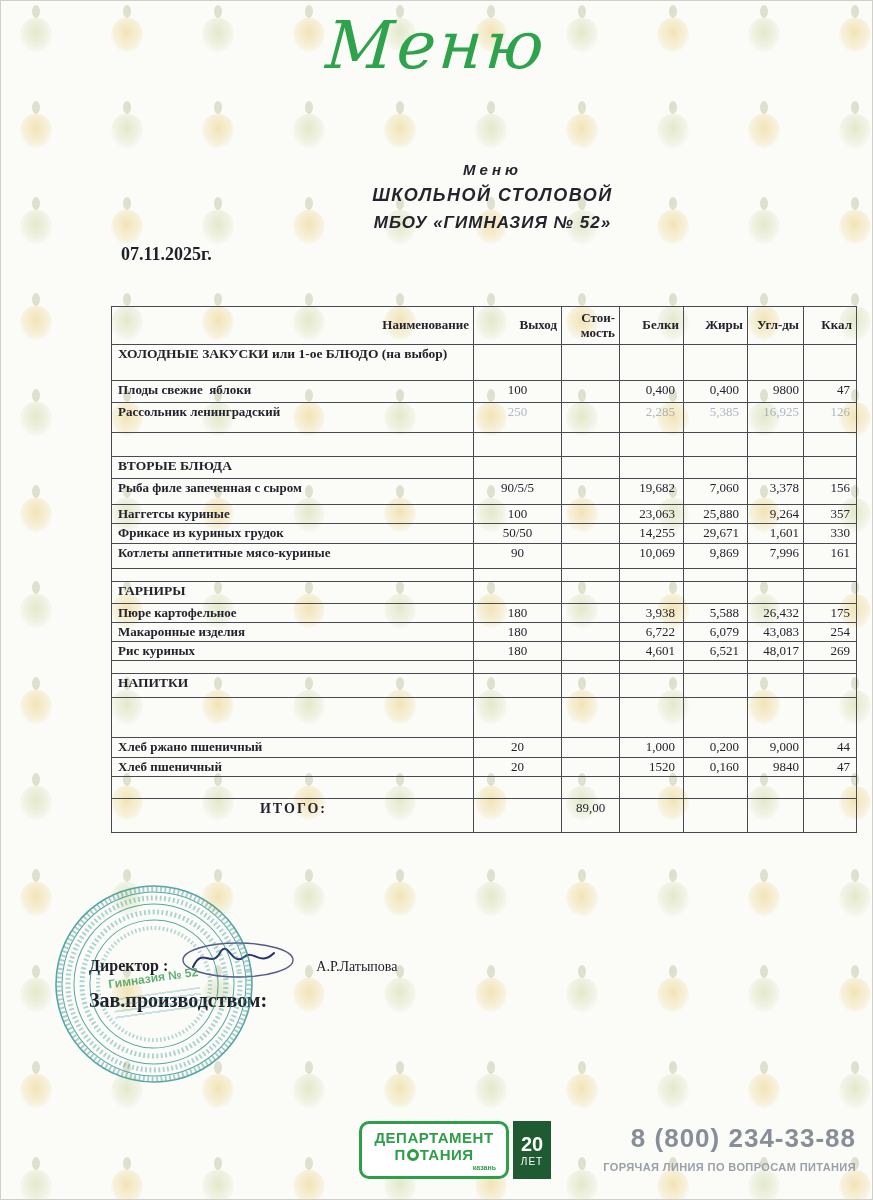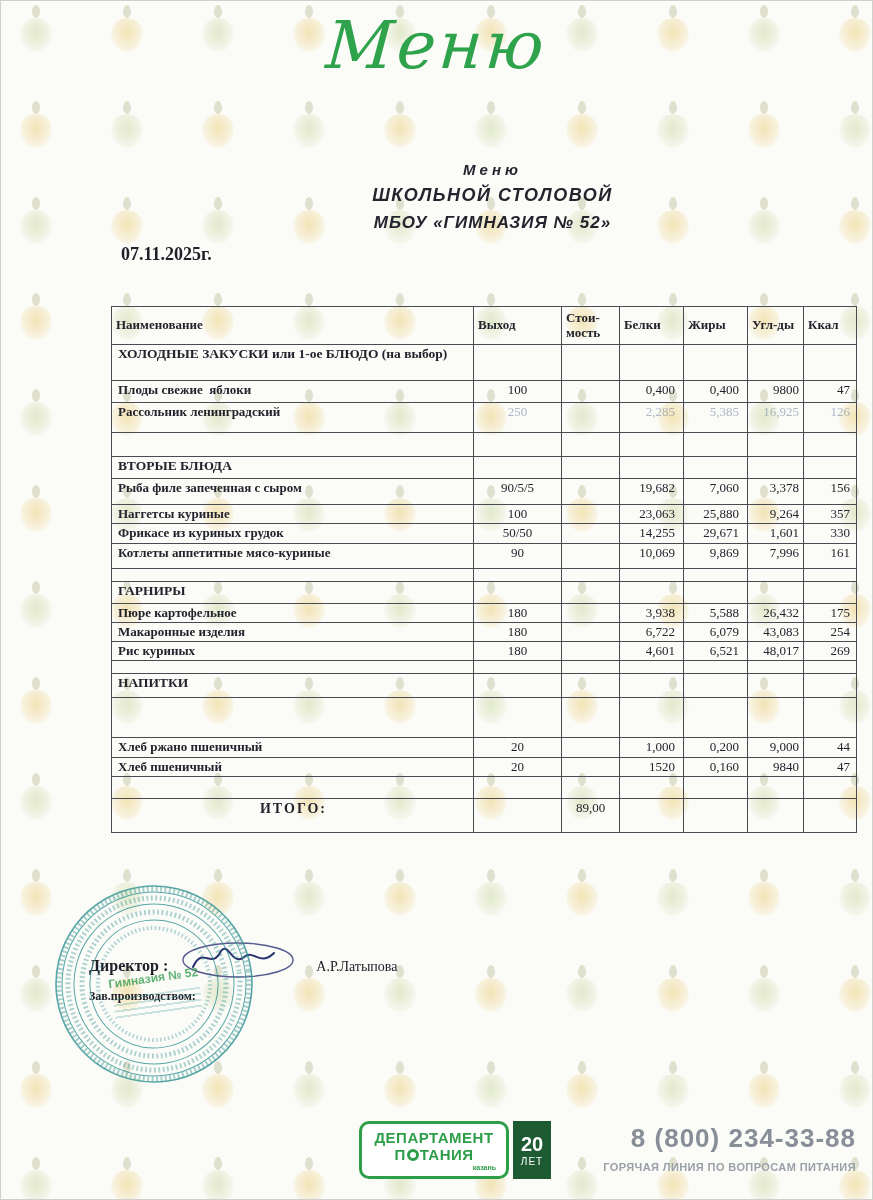--- a/index.html
+++ b/index.html
@@ -29,40 +29,40 @@
     font-family:"Liberation Sans", sans-serif; font-style:italic; font-weight:bold; }
   .subtitle .l1 { font-size:15px; letter-spacing:4px; }
   .subtitle .l2 { font-size:18px; letter-spacing:1.5px; margin-top:7px; }
   .subtitle .l3 { font-size:17px; letter-spacing:1px; margin-top:7px; }
   .doc-date { position:absolute; top:243px; left:120px; font-size:18px; font-weight:bold; color:#20202a; }
   
   .menu-table { position:absolute; top:305px; left:110px; width:745px;
     border-collapse:collapse; table-layout:fixed; background:transparent; }
   .menu-table th, .menu-table td { border:1px solid #4a4a52; font-size:13px;
     vertical-align:top; padding:1px 4px; overflow:hidden; line-height:1.25; }
-  .menu-table thead th { font-weight:bold; text-align:left; vertical-align:middle;
+  .menu-table thead th { font-weight:bold; text-align:right; vertical-align:middle;
     height:38px; line-height:1.15; }
   th.c0{width:362px} th.c1{width:88px} th.c2{width:58px} th.c3{width:64px}
   th.c4{width:64px} th.c5{width:56px} th.c6{width:53px}
   td.c0 { text-align:left; padding-left:6px; white-space:pre-wrap;font-weight:bold; }
   td.c1, td.c2 { text-align:center; }
   td.c3, td.c4 { text-align:right; padding-right:8px; }
   td.c5 { text-align:right; padding-right:4px; }
   td.c6 { text-align:right; padding-right:6px; }
   .row-section td.c0 { font-weight:bold; font-size:13.5px; }
   .row-indent td.c0 { padding-left:34px; }
   .row-faded td:not(.c0) { color:rgba(95,115,150,.5); }
   .row-total td.c0 { text-align:center; font-weight:bold; letter-spacing:2px; font-size:14px; }
   
   .sig-area { position:absolute; left:88px; top:944px; color:#20202a; }
   .sig-row { display:flex; align-items:flex-end; }
   .sig-label { font-size:16px; font-weight:bold; }
   .sig-name { font-size:14px; margin-left:6px; }
   .sig-svg { margin:-8px 2px -8px 10px; }
-  .prod-label { margin-top:14px; font-size:12px; font-weight:bold; }
+  .prod-label { margin-top:14px; font-size:20px; font-weight:bold; }
   
   .stamp { position:absolute; left:50px; top:880px; width:206px; height:206px;
     opacity:.8; transform:rotate(-8deg); pointer-events:none; }
   .stamp-center { position:absolute; top:90px; left:0; width:206px; text-align:center;
     color:#3aa052; font-size:12px; font-weight:bold; font-family:"Liberation Sans", sans-serif; }
   .stamp-lines { position:absolute; top:112px; left:60px; width:88px; height:22px;
     background:repeating-linear-gradient(180deg, rgba(47,145,145,.5) 0 2px, transparent 2px 6px);
     opacity:.6; }
   
   .footer { position:absolute; left:0; right:0; top:1118px; height:70px;

